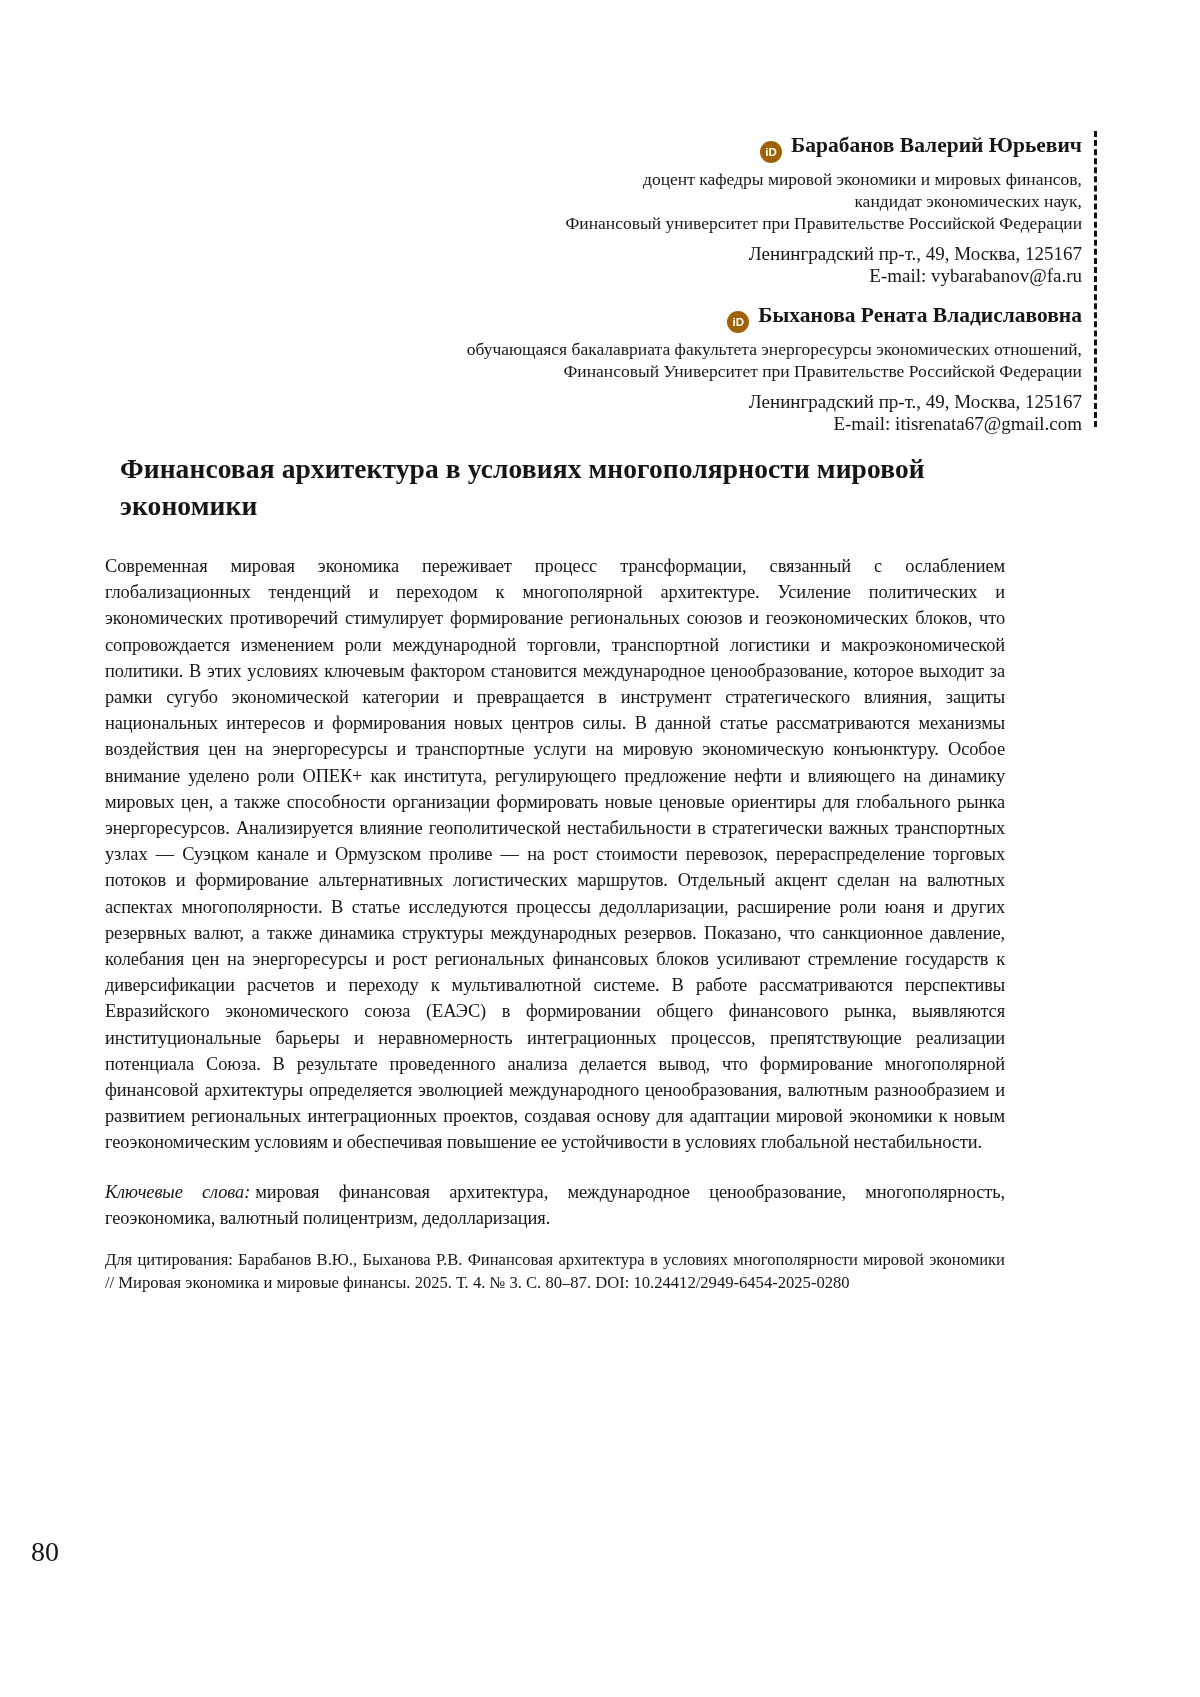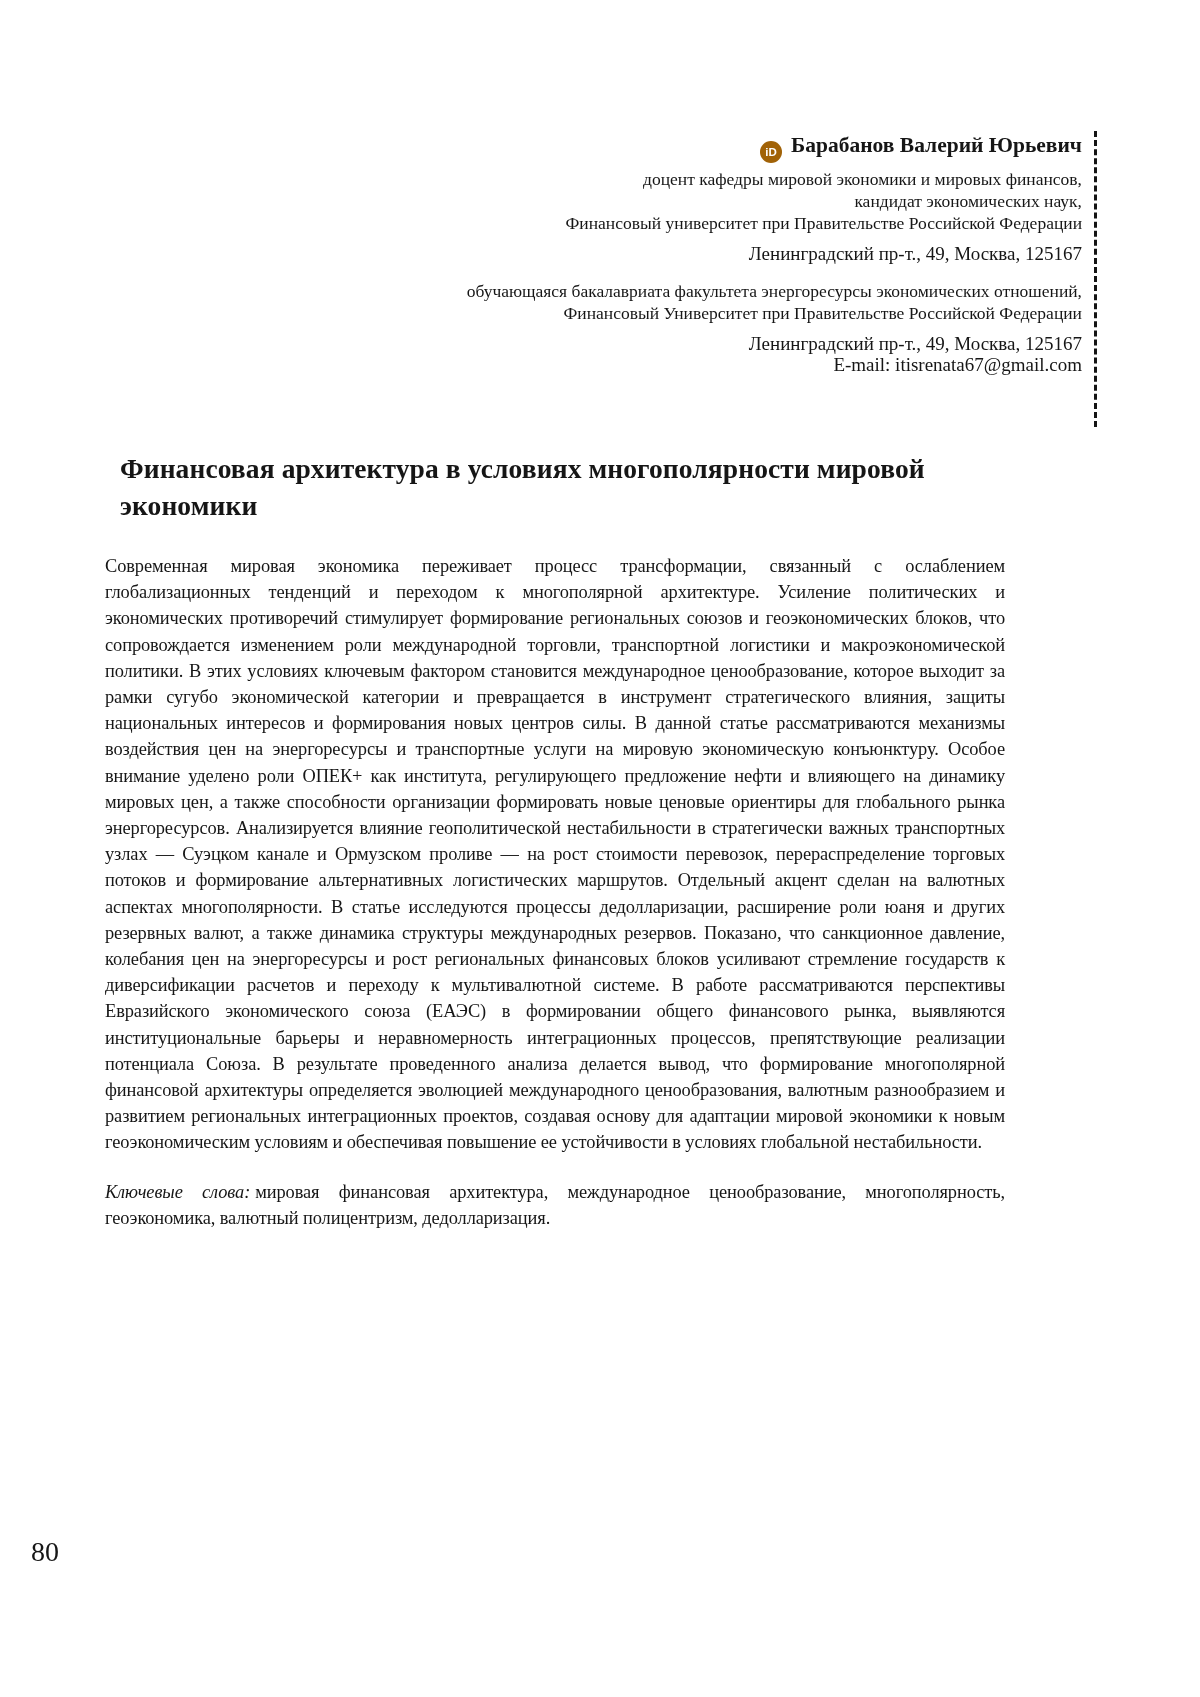--- a/index.html
+++ b/index.html
@@ -113,38 +113,43 @@
 
     <div class="author">
       <div class="author-name-row">
         <span class="orcid">iD</span><span>Барабанов Валерий Юрьевич</span>
       </div>
       <div class="aff">доцент кафедры мировой экономики и мировых финансов,</div>
       <div class="aff">кандидат экономических наук,</div>
       <div class="aff">Финансовый университет при Правительстве Российской Федерации</div>
       <div class="addr-block">
         <div class="addr">Ленинградский пр-т., 49, Москва, 125167</div>
+        <div class="email">E-mail: vybarabanov@fa.ru</div>
       </div>
     </div>
 
     <div class="author">
+      <div class="author-name-row">
+        <span class="orcid">iD</span><span>Быханова Рената Владиславовна</span>
+      </div>
       <div class="aff">обучающаяся бакалавриата факультета энергоресурсы экономических отношений,</div>
       <div class="aff">Финансовый Университет при Правительстве Российской Федерации</div>
       <div class="addr-block">
         <div class="addr">Ленинградский пр-т., 49, Москва, 125167</div>
         <div class="email">E-mail: itisrenata67@gmail.com</div>
       </div>
     </div>
 
   </div>
 
   <div class="main-col">
     <h1 class="article-title">Финансовая архитектура в условиях многополярности мировой экономики</h1>
 
     <p class="abstract">Современная мировая экономика переживает процесс трансформации, связанный с ослаблением глобализационных тенденций и переходом к многополярной архитектуре. Усиление политических и экономических противоречий стимулирует формирование региональных союзов и геоэкономических блоков, что сопровождается изменением роли международной торговли, транспортной логистики и макроэкономической политики. В этих условиях ключевым фактором становится международное ценообразование, которое выходит за рамки сугубо экономической категории и превращается в инструмент стратегического влияния, защиты национальных интересов и формирования новых центров силы. В данной статье рассматриваются механизмы воздействия цен на энергоресурсы и транспортные услуги на мировую экономическую конъюнктуру. Особое внимание уделено роли ОПЕК+ как института, регулирующего предложение нефти и влияющего на динамику мировых цен, а также способности организации формировать новые ценовые ориентиры для глобального рынка энергоресурсов. Анализируется влияние геополитической нестабильности в стратегически важных транспортных узлах — Суэцком канале и Ормузском проливе — на рост стоимости перевозок, перераспределение торговых потоков и формирование альтернативных логистических маршрутов. Отдельный акцент сделан на валютных аспектах многополярности. В статье исследуются процессы дедолларизации, расширение роли юаня и других резервных валют, а также динамика структуры международных резервов. Показано, что санкционное давление, колебания цен на энергоресурсы и рост региональных финансовых блоков усиливают стремление государств к диверсификации расчетов и переходу к мультивалютной системе. В работе рассматриваются перспективы Евразийского экономического союза (ЕАЭС) в формировании общего финансового рынка, выявляются институциональные барьеры и неравномерность интеграционных процессов, препятствующие реализации потенциала Союза. В результате проведенного анализа делается вывод, что формирование многополярной финансовой архитектуры определяется эволюцией международного ценообразования, валютным разнообразием и развитием региональных интеграционных проектов, создавая основу для адаптации мировой экономики к новым геоэкономическим условиям и обеспечивая повышение ее устойчивости в условиях глобальной нестабильности.</p>
 
     <p class="keywords"><span class="kw-label">Ключевые слова:</span><span>мировая финансовая архитектура, международное ценообразование, многополярность, геоэкономика, валютный полицентризм, дедолларизация.</span></p>
 
+    <p class="citation"><span class="cit-label">Для цитирования:</span><span>Барабанов В.Ю., Быханова Р.В. Финансовая архитектура в условиях многополярности мировой экономики // Мировая экономика и мировые финансы. 2025. Т. 4. № 3. С. 80–87. DOI: 10.24412/2949-6454-2025-0280</span></p>
   </div>
 
   <div class="page-number">80</div>
 
 </div>
 
 </body></html>

